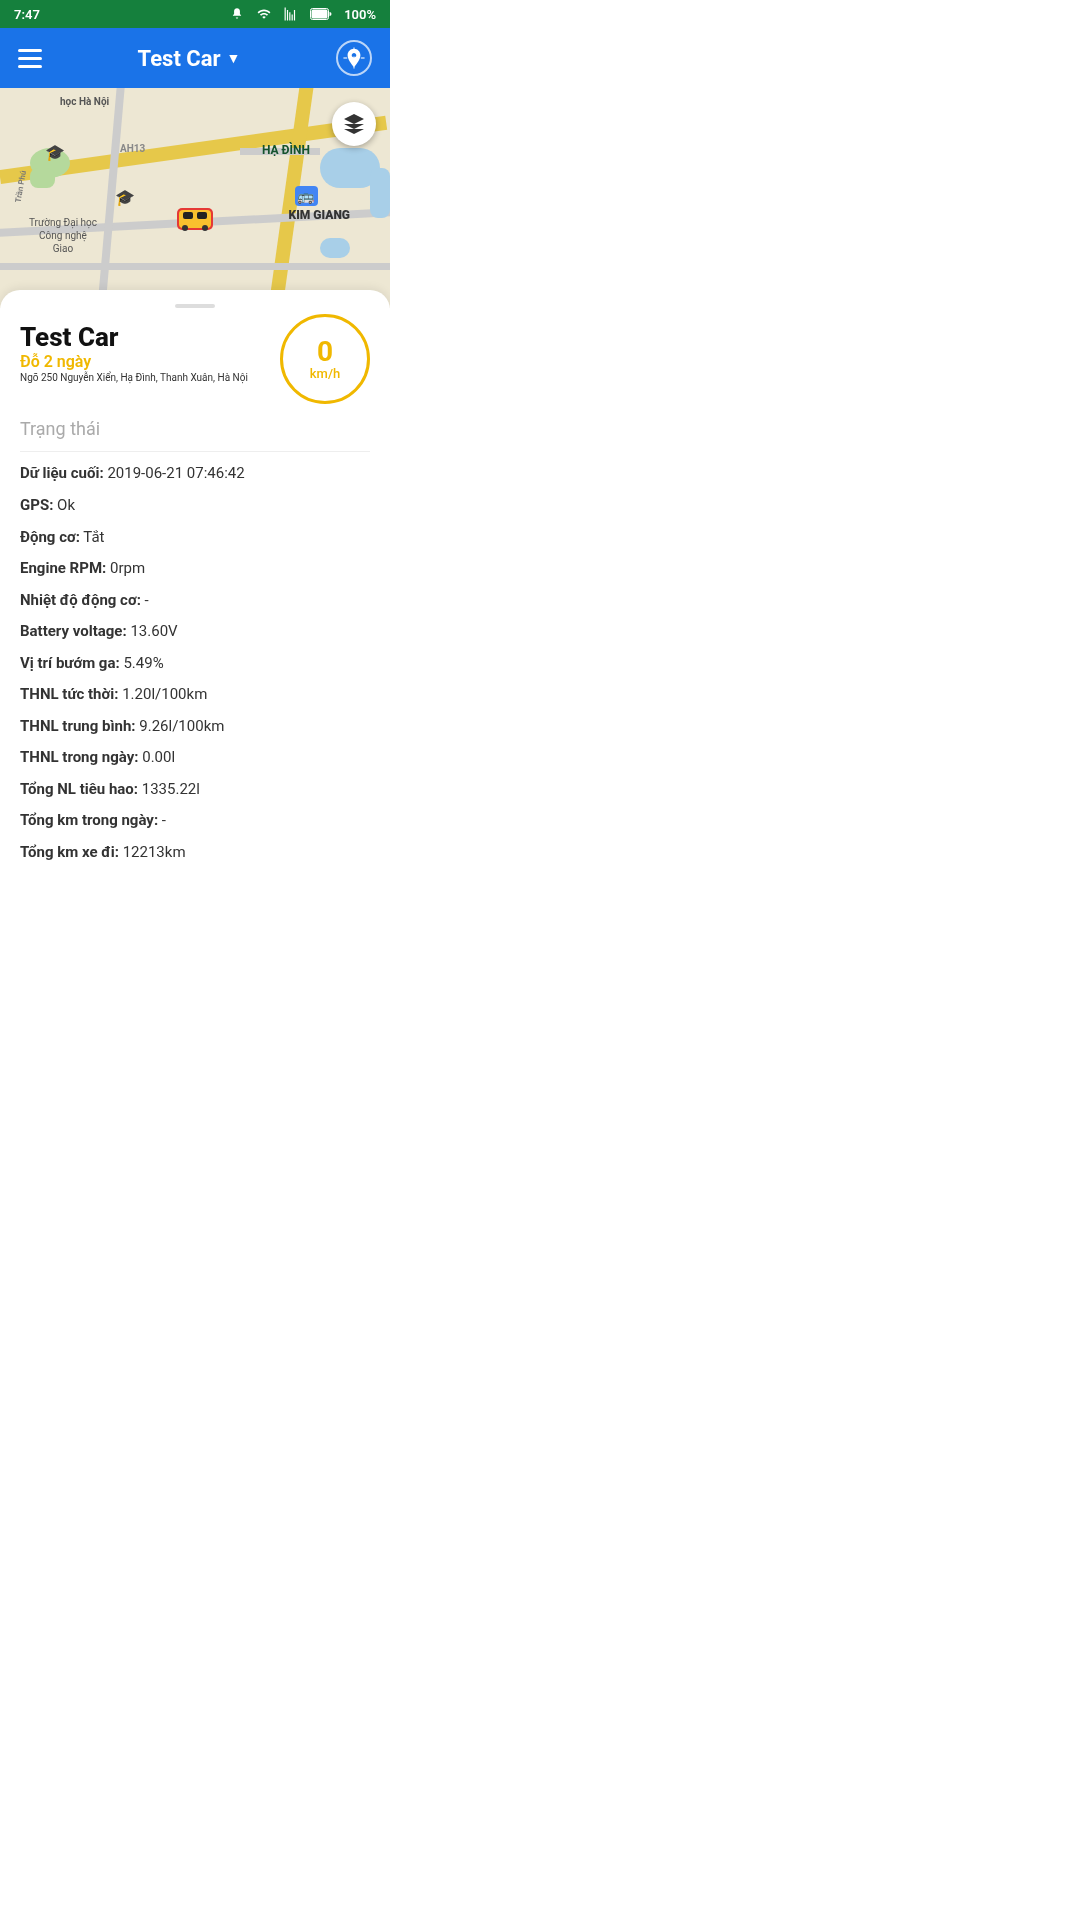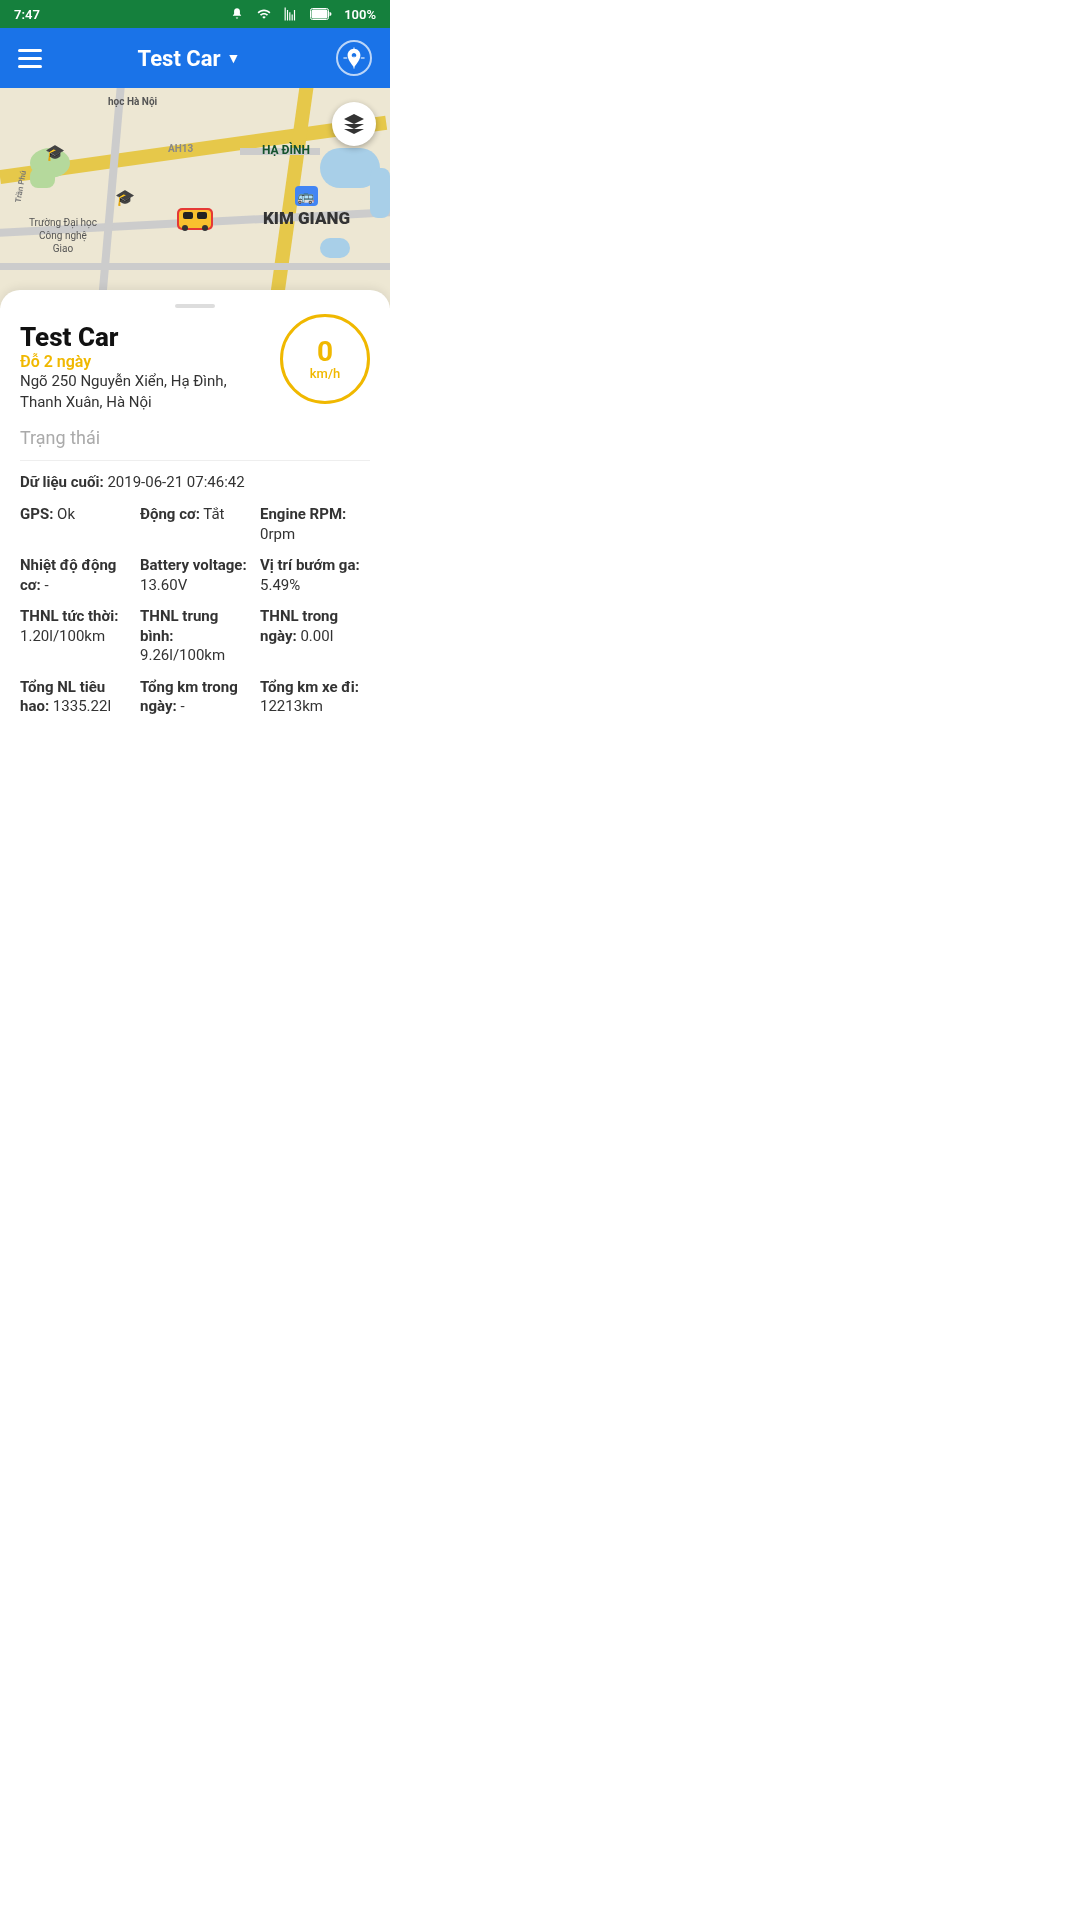--- a/index.html
+++ b/index.html
@@ -153,24 +153,23 @@
       width: 30px; height: 20px;
       top: 150px; right: 40px;
     }
     
     .map-label {
       position: absolute;
       font-size: 10px;
       font-weight: 700;
       color: #555;
       text-align: center;
-      margin-left: 48px;
     }
     .map-label-hadin { top: 55px; right: 80px; font-size: 12px; font-weight: 700; color: #14532d; }
-    .map-label-kimgiang { top: 120px; right: 40px; font-size: 17px; font-weight: 900; color: #333; }
+    .map-label-kimgiang { top: 120px; right: 40px; font-size: 12px; font-weight: 900; color: #333; }
     .map-label-hanoi { top: 8px; left: 60px; font-size: 10px; color: #555; }
     .map-label-ah13 { top: 55px; left: 120px; font-size: 10px; font-weight: 700; color: #888; }
     
     .car-icon {
       position: absolute;
       top: 118px;
       left: 175px;
       width: 36px;
       height: 24px;
     }
@@ -259,21 +258,21 @@
       font-size: 13px;
       color: #f0b800;
       font-weight: 500;
     }
     .car-status {
       font-size: 16px;
       font-weight: 600;
       color: #f0b800;
     }
     .car-address {
-      font-size: 15px;
+      font-size: 10px;
       color: #333;
       line-height: 1.4;
       max-width: 240px;
     }
     .trang-thai-label {
       font-size: 18px;
       color: #aaa;
       margin-top: 14px;
       padding-bottom: 12px;
       border-bottom: 1px solid #eee;
@@ -286,21 +285,21 @@
     .data-last {
       font-size: 15px;
       color: #333;
       margin-bottom: 14px;
     }
     .data-last strong {
       font-weight: 700;
     }
     .data-grid {
       display: grid;
-      grid-template-columns: 1fr 1fr 1fr;
+      grid-template-columns: 1fr;
       row-gap: 12px;
       column-gap: 10px;
     }
     .data-item {
       font-size: 15px;
       color: #333;
       line-height: 1.3;
     }
     .data-item strong {
       font-weight: 700;

